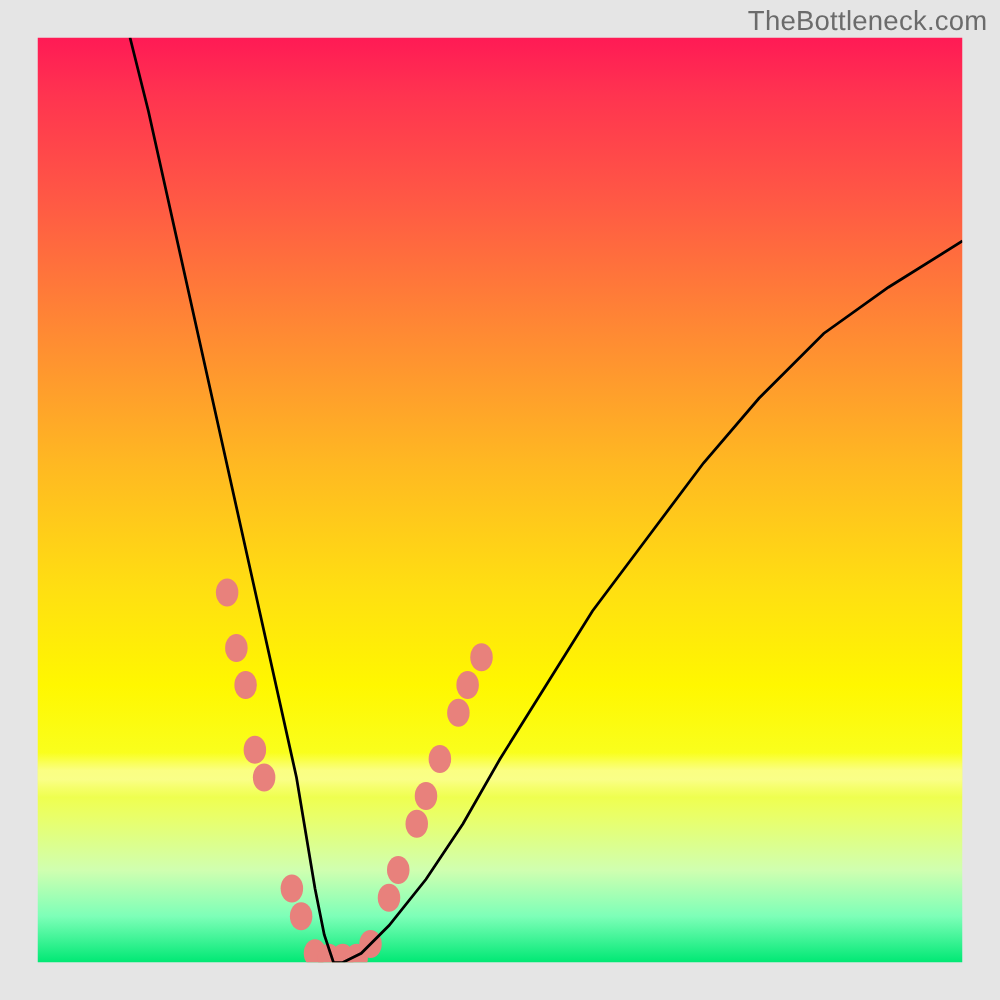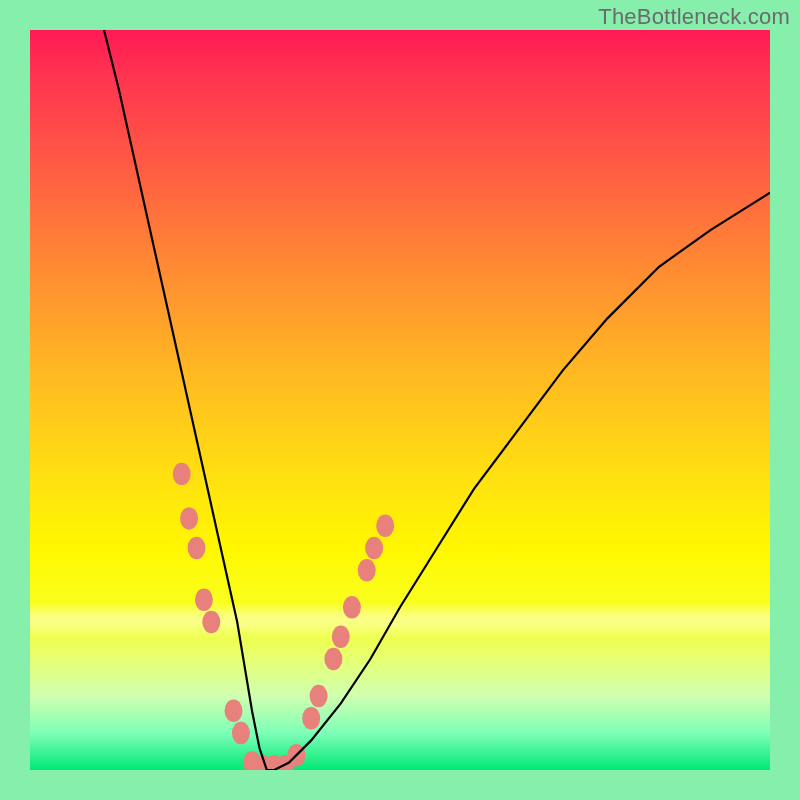--- a/index.html
+++ b/index.html
@@ -8,21 +8,21 @@
     width: 800px;
     height: 800px;
     overflow: hidden;
     font-family: Arial, Helvetica, sans-serif;
     background: #000;
   }
   .frame {
     position: relative;
     width: 800px;
     height: 800px;
-    background: #86efac;
+    background: #e5e5e5;
     text-align: center;
   }
   .plot-area {
     position: absolute;
     top: 30px;
     left: 30px;
     width: 740px;
     height: 740px;
     overflow: hidden;
   }

